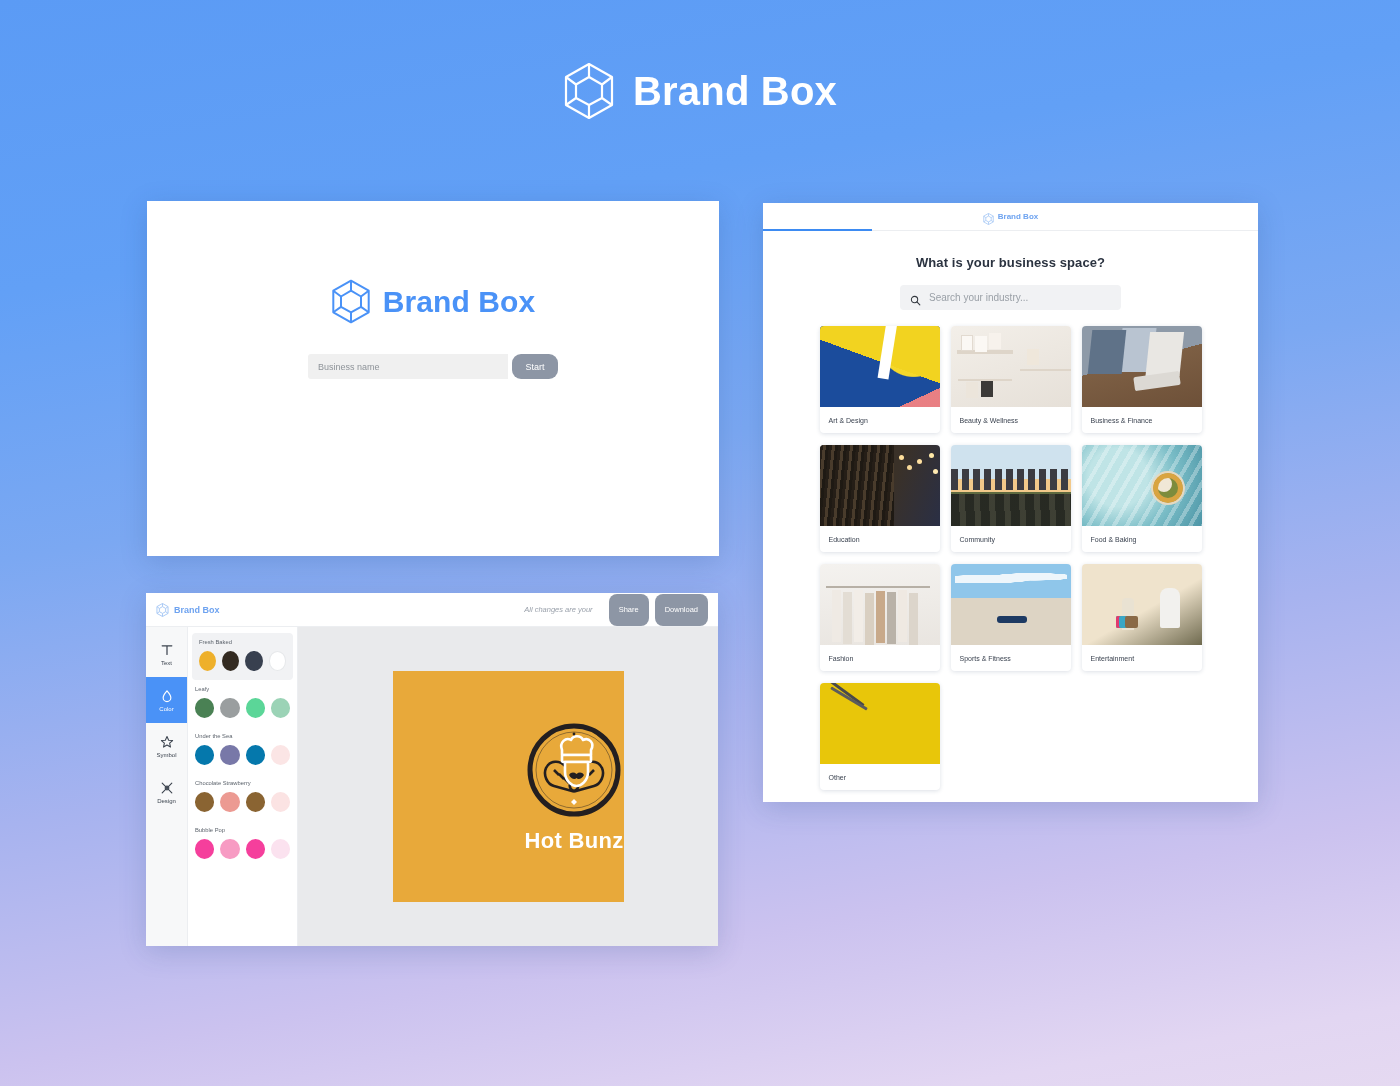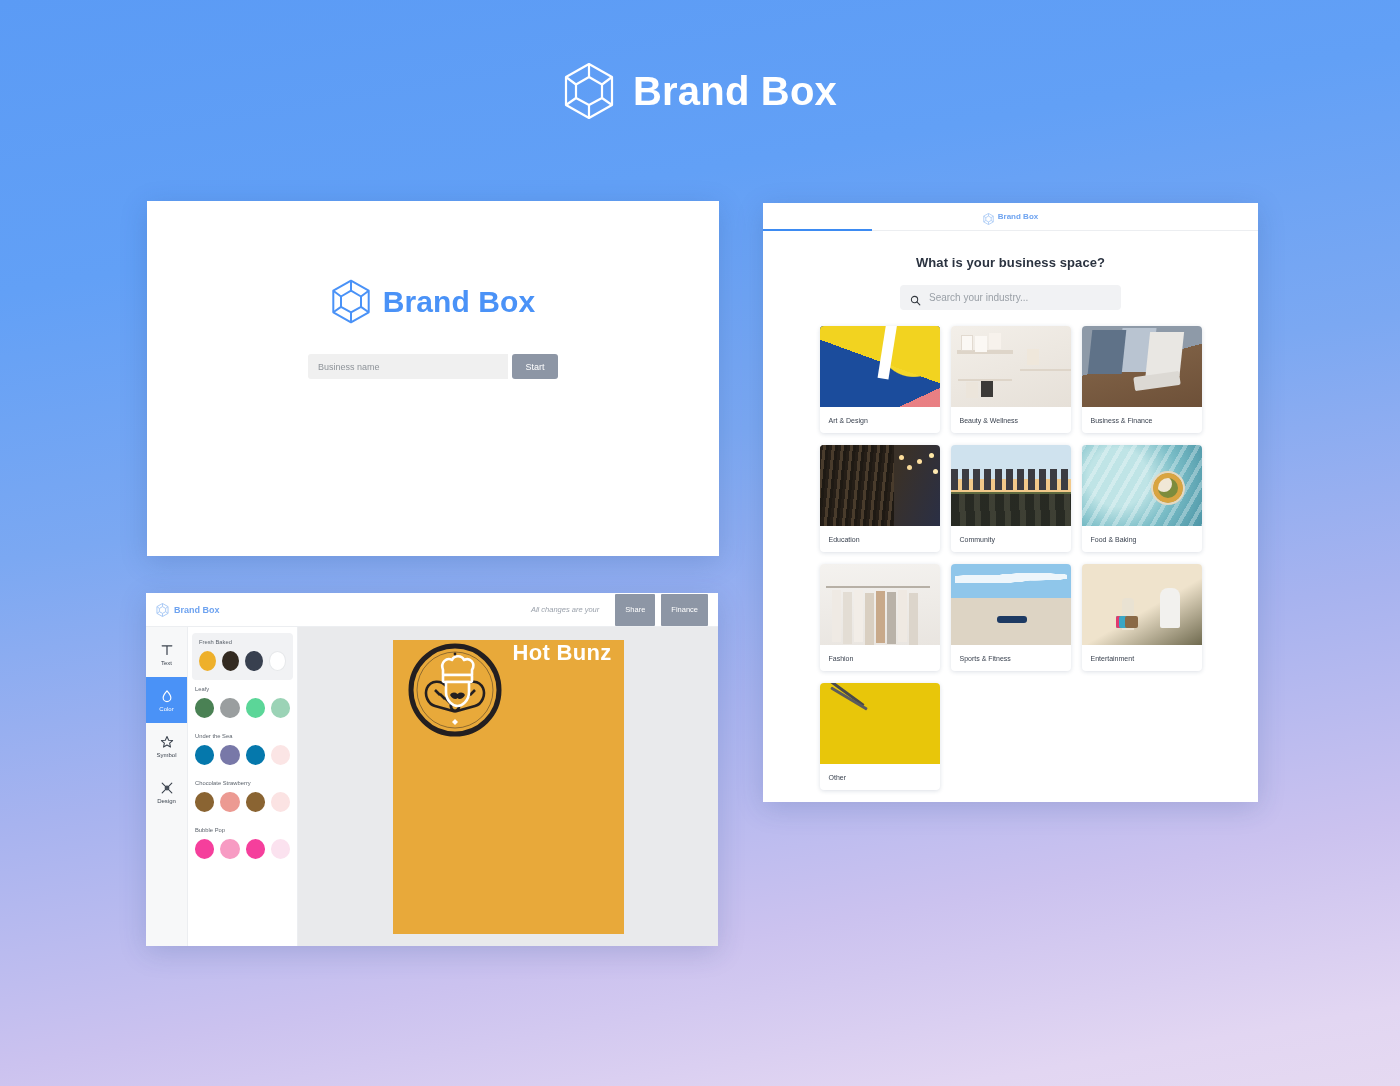--- a/index.html
+++ b/index.html
@@ -42,21 +42,21 @@
   }
   #landing-form { display: flex; margin-top: 30px; }
   #business-name-input {
     width: 200px; height: 25px; background: #f0f0f0; border: none;
     border-radius: 3px 0 0 3px; padding: 0 10px;
     font-family: "Liberation Sans", sans-serif; font-size: 9px; color: #6d7278;
   }
   #business-name-input::placeholder { color: #8e9399; }
   #start-button {
     width: 46px; height: 25px; background: #8d96a5; border: none;
-    border-radius: 3px; margin-left: 4px; color: #ffffff; font-size: 9px;
+    border-radius: 9px; margin-left: 4px; color: #ffffff; font-size: 9px;
     font-family: "Liberation Sans", sans-serif; cursor: pointer;
   }
 
   
   #panel-industry { left: 763px; top: 203px; width: 495px; height: 599px; }
   #industry-topbar {
     height: 28px; border-bottom: 1px solid #eceef1;
     display: flex; align-items: center; justify-content: center; position: relative;
   }
   #industry-topbar .mini-logo { display: flex; align-items: center; gap: 4px; }
@@ -213,21 +213,21 @@
   #editor-topbar {
     height: 34px; display: flex; align-items: center; padding: 0 10px;
     border-bottom: 1px solid #eceef1; background:#ffffff;
   }
   #editor-topbar .mini-logo { display: flex; align-items: center; gap: 5px; }
   #editor-topbar .mini-logo .logo-mark { width: 13px; height: 14px; }
   #editor-topbar .mini-logo .wordmark { color: #6ea3f0; font-size: 9px; font-weight: bold; }
   #editor-topbar .spacer { flex: 1; }
   #save-status { font-size: 7.5px; color: #9aa1ab; font-style: italic; margin-right: 10px; }
   .editor-btn {
-    height: 32px; padding: 0 10px; background: #8d96a5; border: none; border-radius: 1px;
+    height: 32px; padding: 0 10px; background: #8d96a5; border: none; border-radius: 8px;
     color: #ffffff; font-size: 7.5px; font-family: "Liberation Sans", sans-serif;
     cursor: pointer; margin-left: 6px;
   }
   #editor-body { display: flex; height: 319px; }
   #tool-rail {
     width: 42px; background: #f7f8f9; border-right: 1px solid #eceef1;
     padding-top: 4px; flex: none;
   }
   .tool-item {
     height: 46px; display: flex; flex-direction: column; align-items: center;
@@ -245,22 +245,22 @@
   .palette-group.selected { background: #f1f2f4; border-radius: 4px; margin: 0 4px; }
   .palette-name { font-size: 5.8px; color: #5d646d; margin-bottom: 6px; }
   .swatch-row { display: flex; gap: 6px; }
   .swatch { width: 20px; height: 20px; border-radius: 50%; cursor: pointer; }
   .swatch.is-white { border: 1px solid #e6e8ea; }
 
   #canvas-pane {
     flex: 1; background: #e9eaec; display: flex; align-items: center; justify-content: center;
   }
   #logo-artboard {
-    width: 231px; height: 294px; display: flex; 
-    align-items: flex-start; justify-content: center; gap: 8px;
+    width: 231px; height: 231px; display: flex; flex-direction: column;
+    align-items: flex-end; justify-content: center; gap: 8px;
   }
   #logo-emblem {
     width: 100px; height: 100px; border-radius: 50%; position: relative;
     display: flex; align-items: center; justify-content: center;
   }
   #logo-text { font-size: 22px; font-weight: bold; letter-spacing: .3px; }
 </style>
 </head>
 <body>
 
@@ -385,21 +385,21 @@
             <path d="M26 15 L39 22.5 L39 36 L26 43 L13 36 L13 22.5 Z"></path>
             <path d="M26 2 L26 15 M3 15 L13 22.5 M49 15 L39 22.5 M3 43 L13 36 M49 43 L39 36 M26 56 L26 43"></path>
           </g>
         </svg>
       </span>
       <span class="wordmark">Brand Box</span>
     </span>
     <span class="spacer"></span>
     <span id="save-status">All changes are your</span>
     <button class="editor-btn">Share</button>
-    <button class="editor-btn">Finance</button>
+    <button class="editor-btn">Download</button>
   </div>
 
   <div id="editor-body">
     <div id="tool-rail">
         <div class="tool-item">
           <span class="tool-glyph"><svg viewBox="0 0 16 16" width="14" height="14">
               <path d="M2.5 3.2h11M8 3.2V13" fill="none" stroke="currentColor" stroke-width="1.4" stroke-linecap="round"></path>
             </svg></span>
           <span class="tool-label">Text</span>
         </div>

